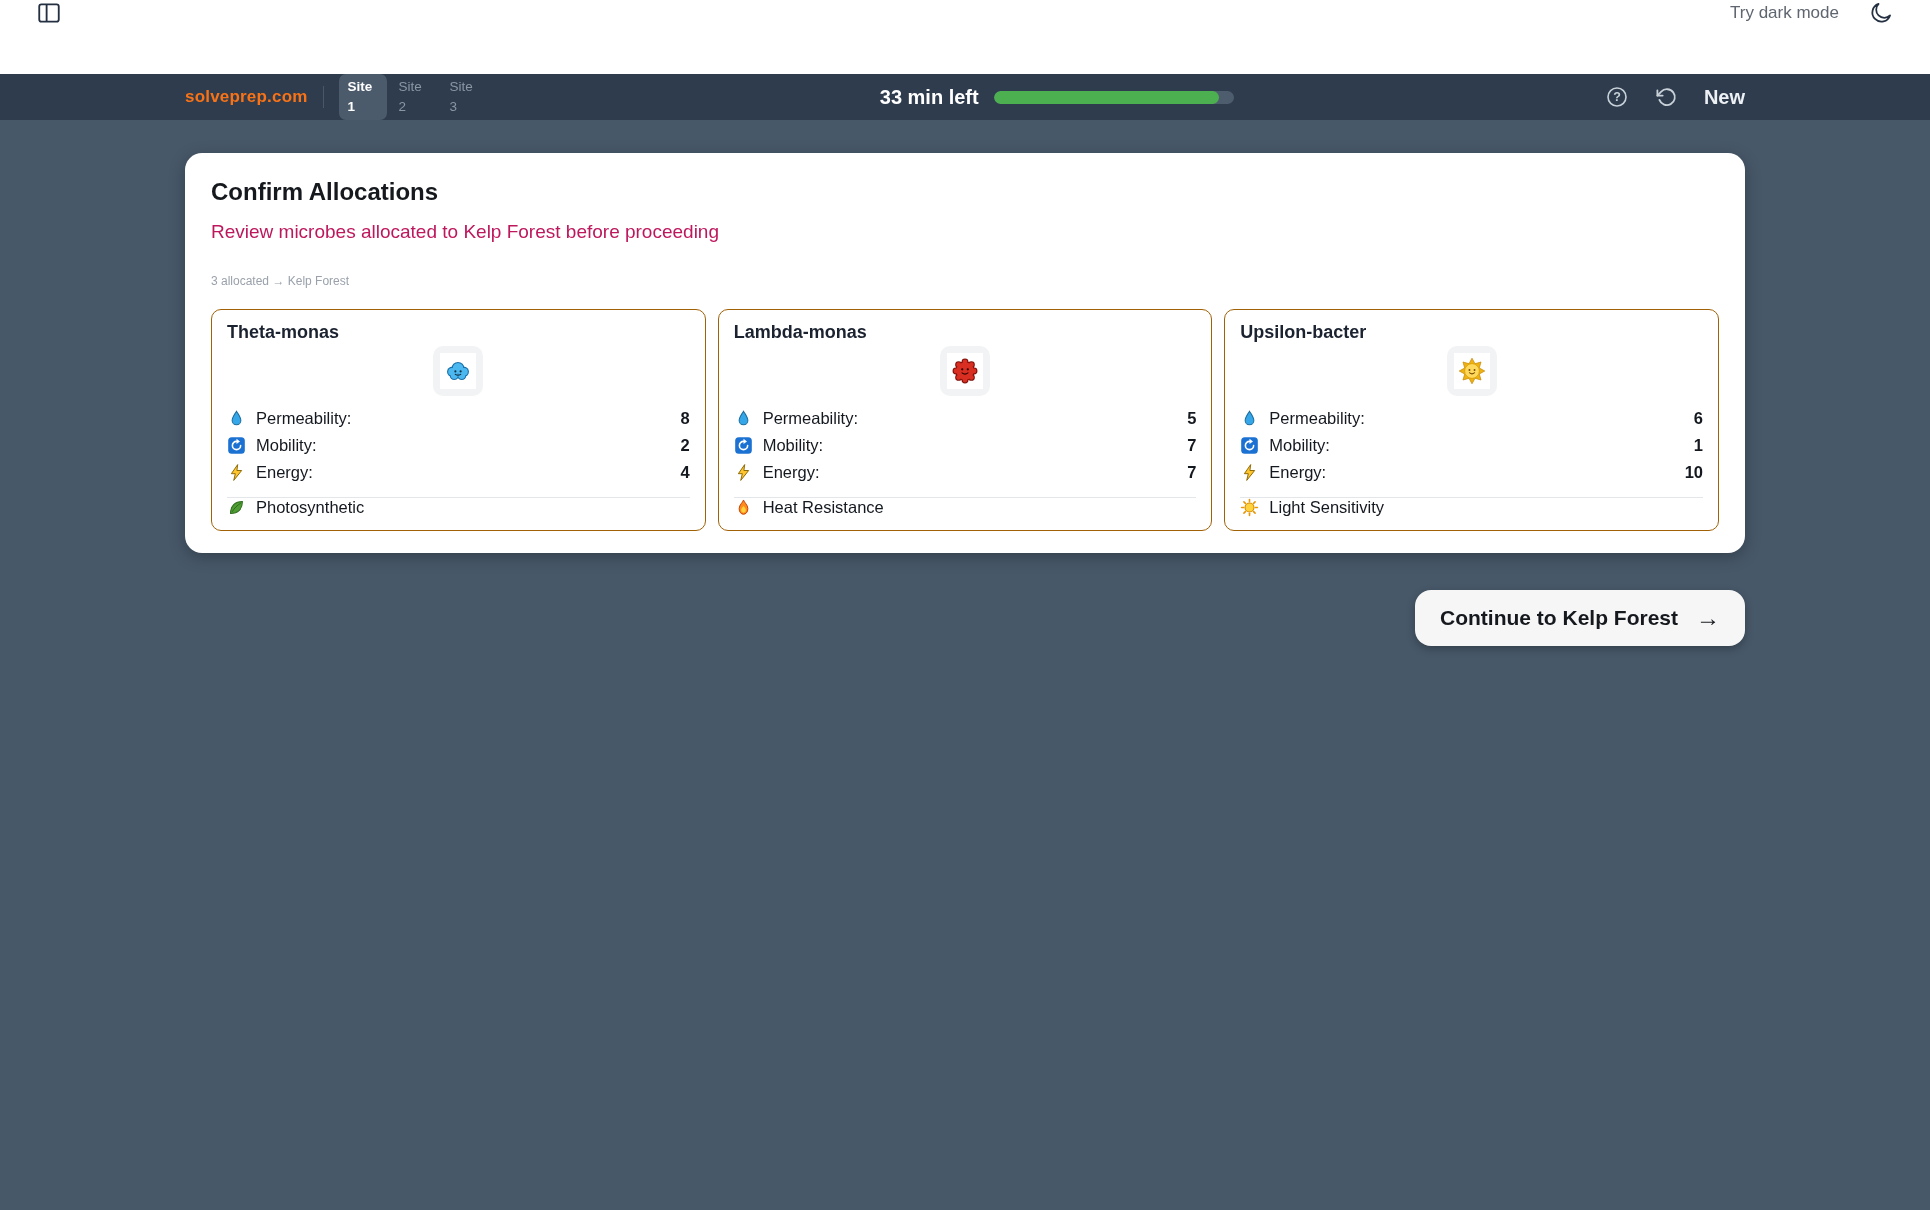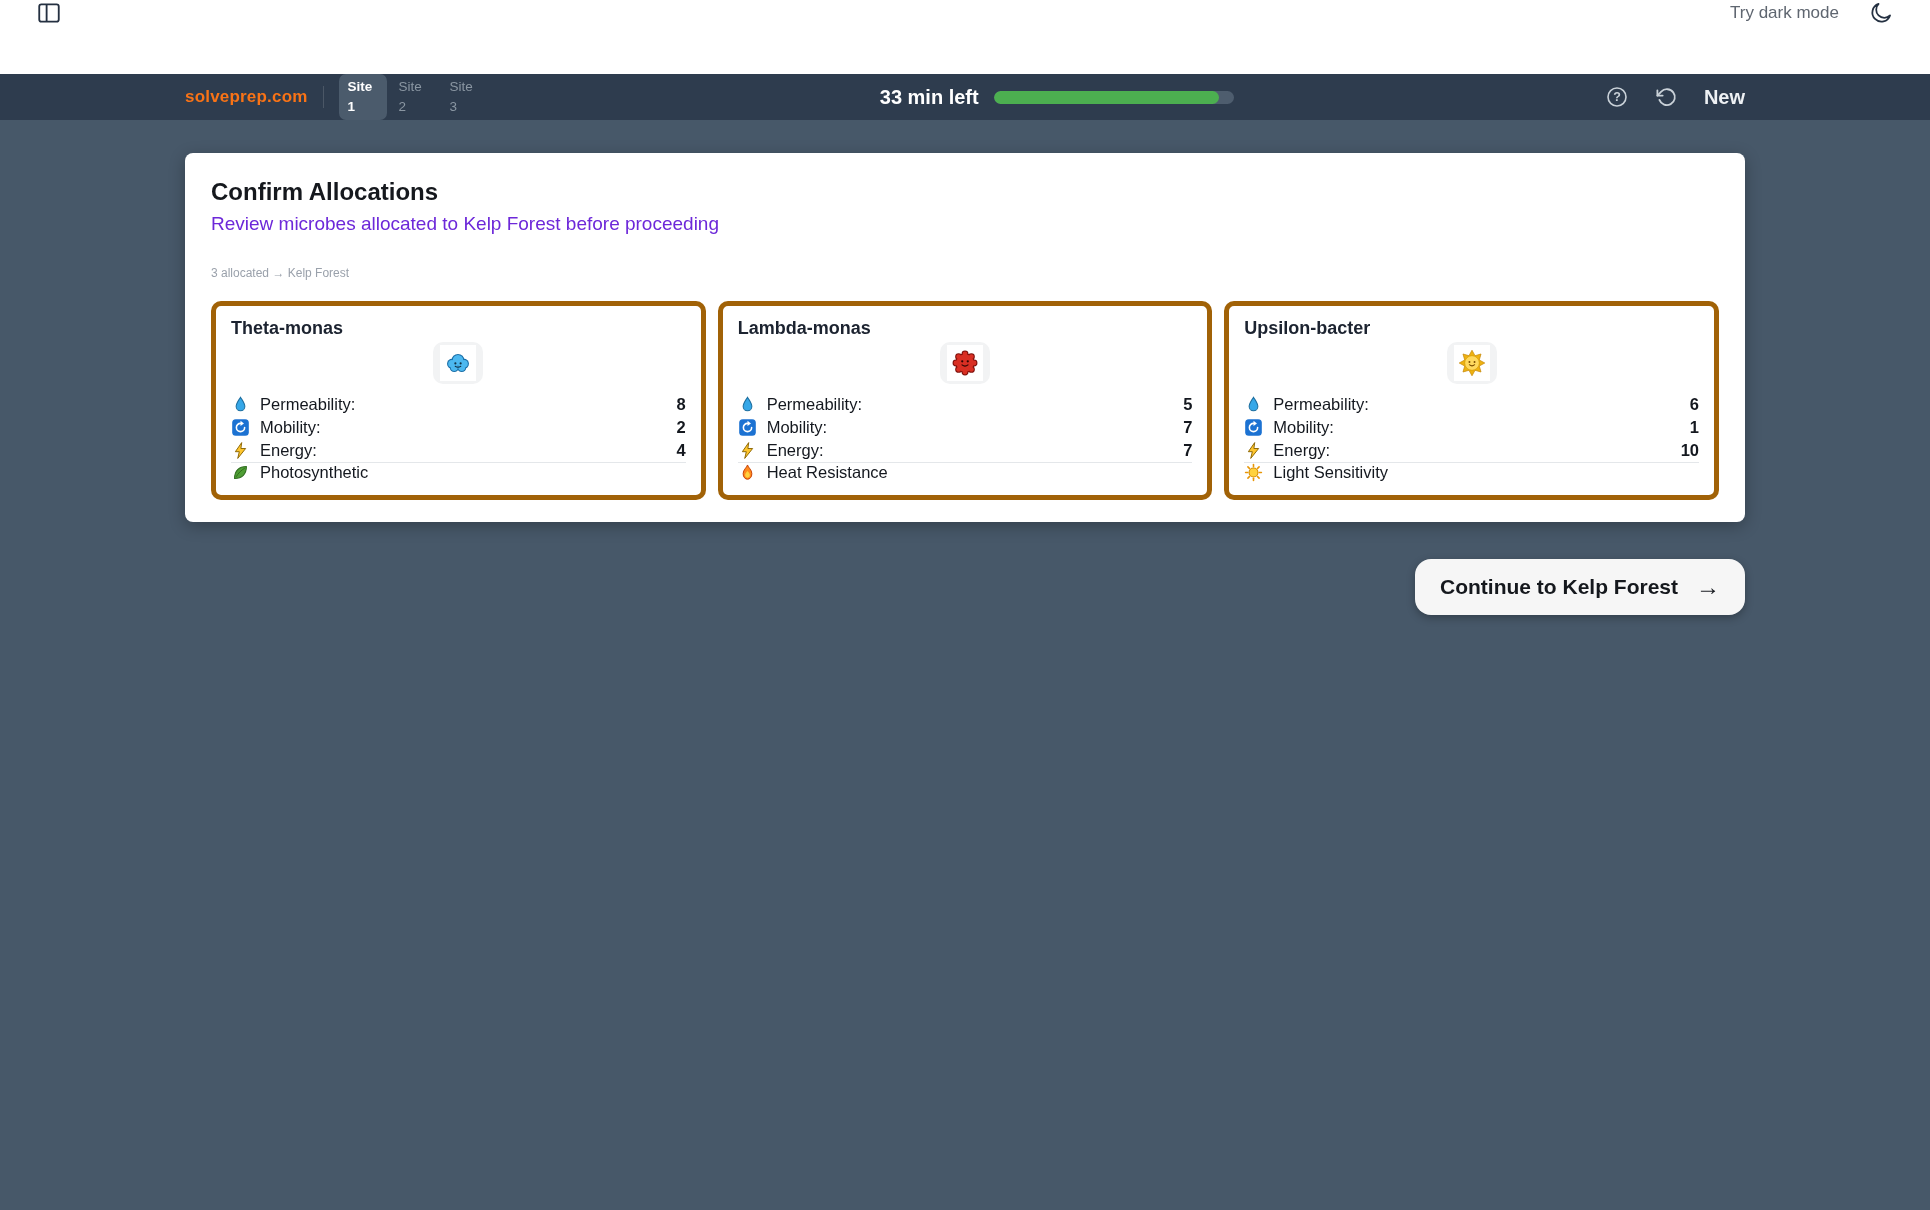--- a/index.html
+++ b/index.html
@@ -37,31 +37,31 @@
   .nav-center { flex:1; display:flex; align-items:center; justify-content:center; gap:15px; }
   .timer { font-size:20px; font-weight:700; color:#ffffff; white-space:nowrap;margin-left:20px; }
   .progress-track { width:240px; height:13px; border-radius:7px; background:#4e5d6e; overflow:hidden; }
   .progress-fill { height:100%; background:#4caf50; border-radius:7px; }
   .nav-right { display:flex; align-items:center; gap:26px; }
   .new-label { font-size:20px; font-weight:700; color:#eef1f4; cursor:pointer; }
 
   
   .main { flex:1; padding-top:33px; }
   .panel {
-    width:1560px; margin:0 auto; background:#ffffff; border-radius:8px;
+    width:1560px; margin:0 auto; background:#ffffff; border-radius:17px;
     padding:25px 26px 22px; box-shadow:0 4px 16px rgba(0,0,0,.28);
   }
   .panel-title { font-size:24px; font-weight:700; color:#15181d; }
-  .panel-subtitle { font-size:19px; color:#6d28d9; margin-top:7px; }
+  .panel-subtitle { font-size:19px; color:#be185d; margin-top:15px; }
   .panel-summary { font-size:12px; color:#9aa1ab; margin-top:31px; }
 
   .mcards { display:flex; gap:12px; margin-top:21px; }
   .mcard {
-    flex:1; border:5px solid #a16207; border-radius:10px;
-    padding:12px 15px 13px; height:199px; display:flex; flex-direction:column; background:#fff;
+    flex:1; border:1px solid #a16207; border-radius:10px;
+    padding:12px 15px 13px; height:222px; display:flex; flex-direction:column; background:#fff;
   }
   .mname { font-size:18px; font-weight:700; color:#1c2330; }
   .avatar-tile {
     width:50px; height:50px; background:#f2f3f4; border-radius:10px;
     margin:3px auto 9px; display:flex; align-items:center; justify-content:center;
   }
   .avatar-white { width:36px; height:36px; background:#ffffff; display:flex; align-items:center; justify-content:center; }
   .stat-row { display:flex; align-items:center; gap:10px; height:27px; font-size:16.5px; color:#14181f; }
   .stat-value { margin-left:auto; font-weight:700; }
   .mfooter {

